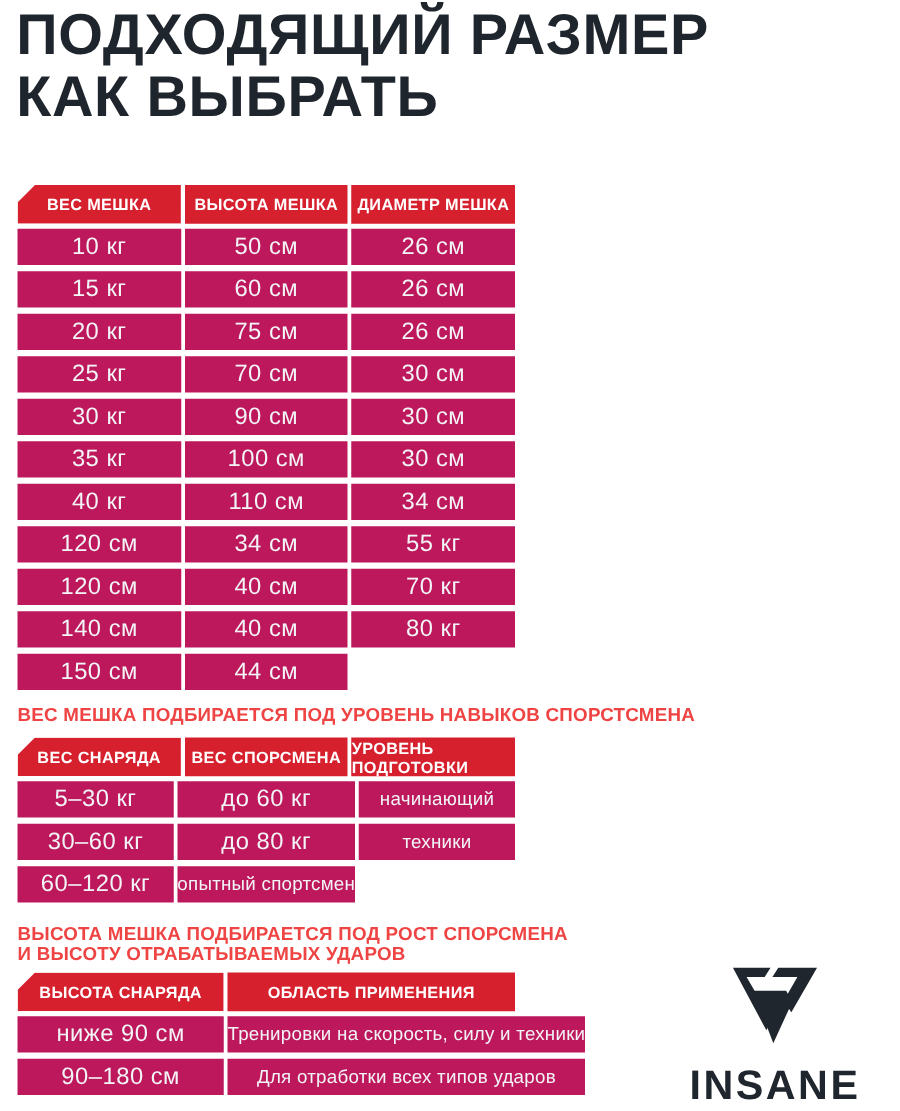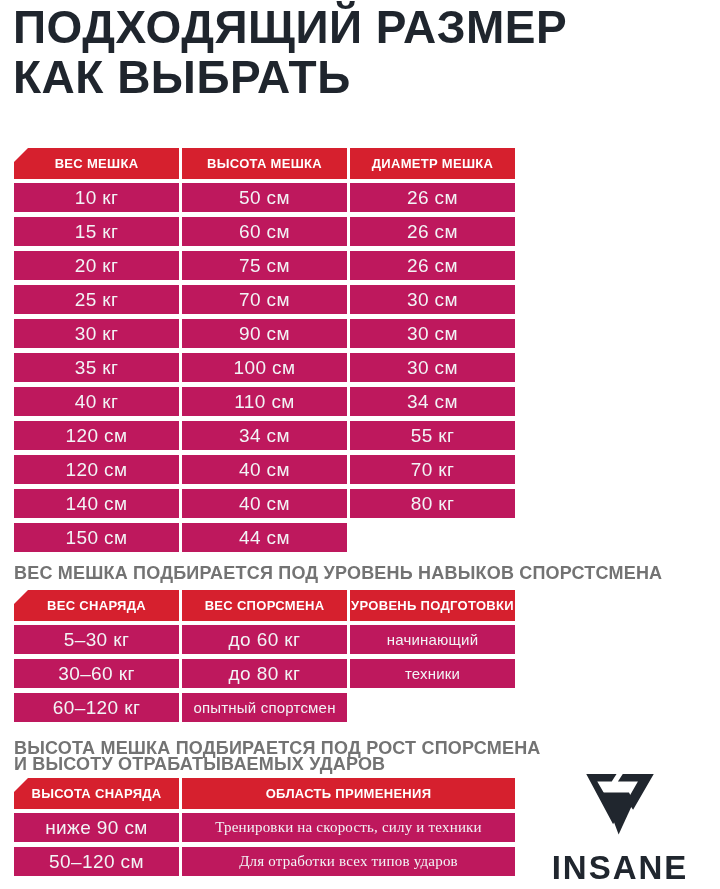--- a/index.html
+++ b/index.html
@@ -5,43 +5,43 @@
   html,body { margin:0; padding:0; background:#ffffff; }
   .canvas {
     position:relative; width:720px; height:889px; background:#ffffff;
     font-family:"Liberation Sans", sans-serif; overflow:hidden;
   }
   .title {
     position:absolute; left:13px; top:2px;
     font-size:46px; line-height:50px; font-weight:800;
     color:#1f252d; letter-spacing:0.5px;
   }
-  .tbl { position:absolute; left:14px; width:501px; }
+  .tbl { position:absolute; left:14px; width:398px; }
   .thead { display:grid; column-gap:3px; }
   .tbody { display:grid; gap:5px 3px; margin-top:4px; }
   .cols3 { grid-template-columns:1fr 1fr 1fr; }
   .cols2 { grid-template-columns:165px 1fr; }
   .hcell {
     height:31px; background:#d6202e; color:#ffffff;
     font-weight:700; font-size:13px; letter-spacing:0.3px;
     display:flex; align-items:center; justify-content:center;
   }
   .hcell:first-child { clip-path:polygon(14px 0, 100% 0, 100% 100%, 0 100%, 0 14px); }
   .cell {
     height:29px; background:#be185d; color:#f2f4f6;
     font-size:19px; letter-spacing:0.4px;
     display:flex; align-items:center; justify-content:center;
     white-space:nowrap;
   }
   #level-table .cell.c2 { font-size:15px; letter-spacing:0.2px; }
-  #height-table .cell.c1 { font-size:15px; letter-spacing:0.2px;font-family:Liberation Serif, serif; }
+  #height-table .cell.c1 { font-size:15px; letter-spacing:0.2px; }
   .note {
     position:absolute; left:14px;
-    font-size:18px; line-height:16px; font-weight:700;
-    color:#737373; letter-spacing:0.2px;
+    font-size:15px; line-height:16px; font-weight:700;
+    color:#ef4444; letter-spacing:0.2px;
   }
   .logo {
     position:absolute; left:520px; top:774px; width:200px;
     display:flex; flex-direction:column; align-items:center;
   }
   .logo svg { width:70px; height:62px; display:block; }
   .wordmark {
     margin-top:13px; font-size:33px; font-weight:900;
     letter-spacing:2px; color:#20262e; white-space:nowrap;
   }
@@ -124,21 +124,21 @@
   </div>
 
   <div class="tbl" id="height-table" style="top:778px">
     <div class="thead cols2">
         <div class="hcell c0">ВЫСОТА СНАРЯДА</div>
         <div class="hcell c1">ОБЛАСТЬ ПРИМЕНЕНИЯ</div>
       </div>
     <div class="tbody cols2">
         <div class="cell c0">ниже 90 см</div>
         <div class="cell c1">Тренировки на скорость, силу и техники</div>
-        <div class="cell c0">50–120 см</div>
+        <div class="cell c0">90–180 см</div>
         <div class="cell c1">Для отработки всех типов ударов</div>
       </div>
   </div>
 
   <div class="logo">
     <svg viewBox="0 0 100 90" aria-hidden="true">
       <g fill="#20262e">
         <path d="M1,0 L45,0 L38,11 L17,11 L46,61 L40,73 Z"></path>
         <path d="M54,0 L99,0 L69,52 L60,39 L76,11 L47,11 Z"></path>
         <path d="M25,27 L63,27 L70,40 L48,88 Z"></path>

